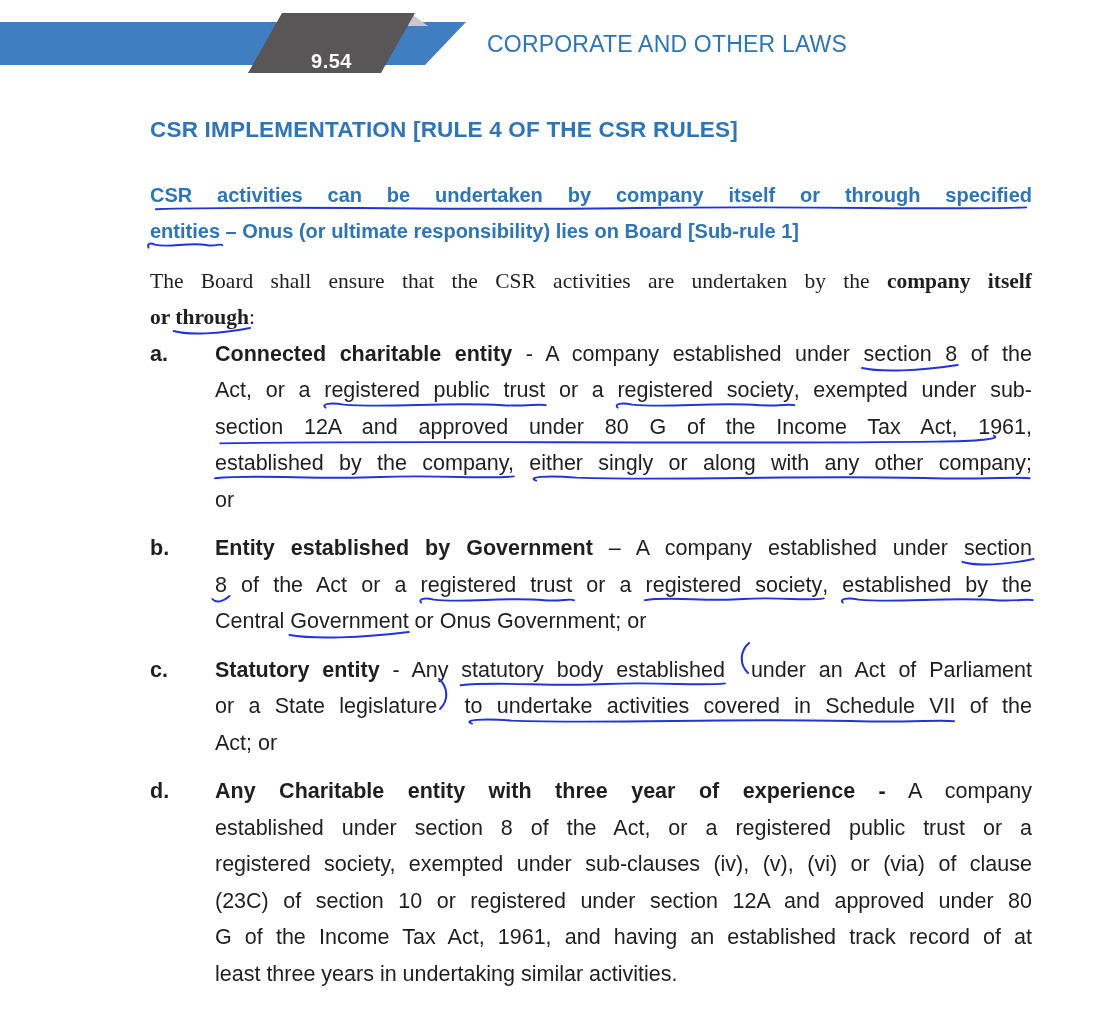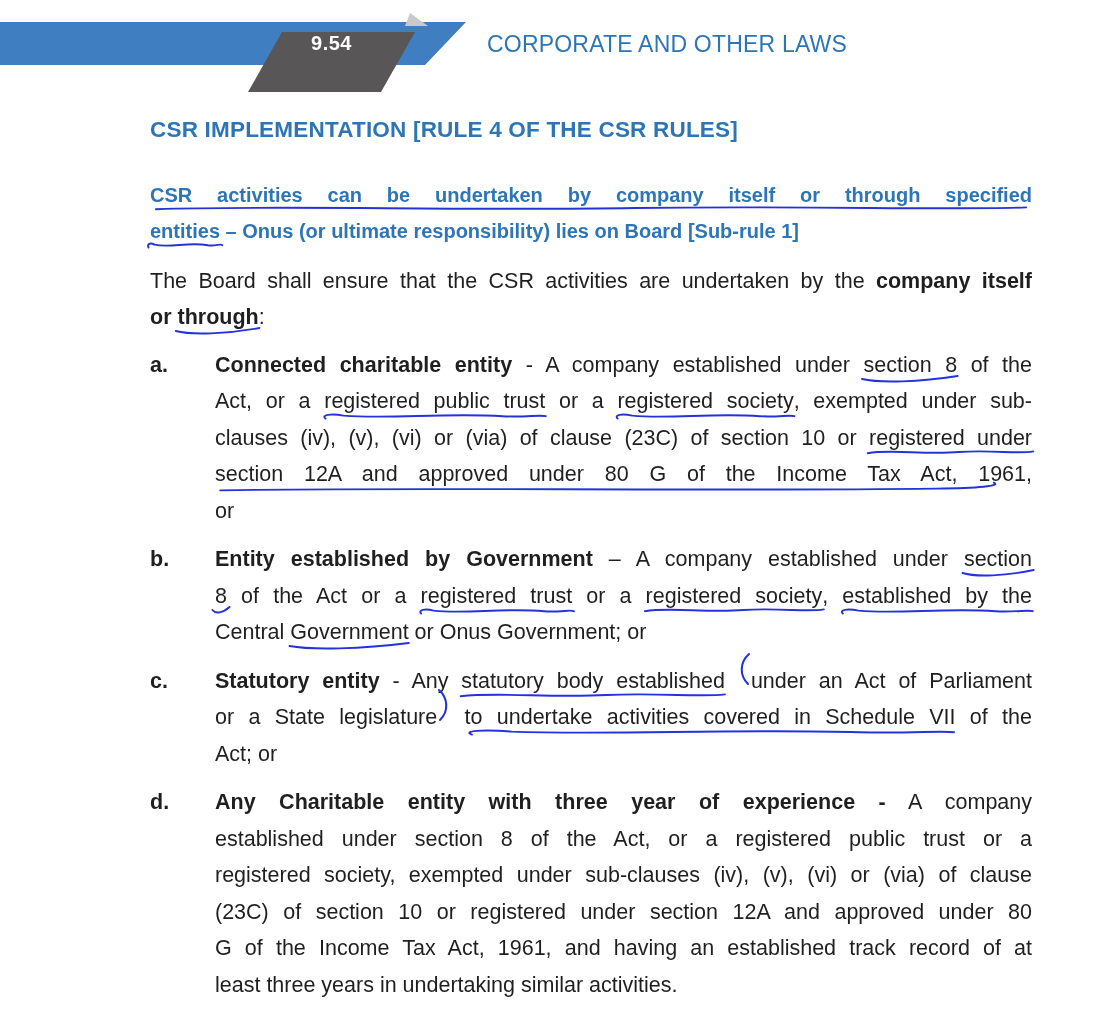--- a/index.html
+++ b/index.html
@@ -29,39 +29,39 @@
   }
   .fold{
     position:absolute;left:405px;top:13px;width:23px;height:13px;
     background:var(--fold-gray);
     clip-path:polygon(22% 0,100% 100%,0 100%);
   }
   .badge{
     position:absolute;left:248px;top:13px;width:167px;height:60px;
     background:var(--badge-gray);
     clip-path:polygon(34px 0,167px 0,133px 60px,0 60px);
-    display:flex;align-items:flex-start;justify-content:center;margin-top:19px;
+    display:flex;align-items:flex-end;justify-content:center;
   }
   .badge span{
     color:#fff;font-size:20px;font-weight:bold;letter-spacing:.5px;
   }
   .chapter-title{
     position:absolute;left:487px;top:31px;
     font-size:23px;font-weight:normal;color:var(--accent-blue);
     letter-spacing:.2px;white-space:nowrap;
   }
   
   #doc{
     position:absolute;left:150px;top:112px;width:882px;
     font-size:21.5px;line-height:36.5px;
   }
   .block{position:relative;}
   .block.heading{margin-bottom:28px;font-weight:bold;color:var(--accent-blue);font-size:22.5px;letter-spacing:.2px;}
   .block.subheading{margin-bottom:13px;font-weight:bold;color:var(--accent-blue);font-size:20px;}
-  .block.paragraph{margin-bottom:11px;}
+  .block.paragraph{margin-bottom:0;font-family:Liberation Serif, serif;}
   .block.list{margin-bottom:12px;padding-left:65px;}
   .block.list .label{
     position:absolute;left:0;top:0;font-weight:bold;
   }
   .ln{height:36.5px;line-height:36.5px;white-space:nowrap;}
   .ln.just{white-space:normal;text-align:justify;text-align-last:justify;height:36.5px;overflow:visible;}
   .b{font-weight:bold;}
   
   .pen{position:relative;text-align:center;}
   .pen > svg.u{
@@ -115,25 +115,27 @@
       <div class="block list">
         <span class="label">a.</span>
         <div class="ln just"><span class="b">Connected charitable entity</span><span> - A company established under </span><span class="pen">section 8<svg class="u" viewBox="0 0 100 10" preserveAspectRatio="none">
               <path d="M2,5 C20,8.5 60,7.5 98,2.5"></path>
             </svg></span><span> of the</span></div>
         <div class="ln just"><span>Act, or a </span><span class="pen">registered public trust<svg class="u" viewBox="0 0 100 10" preserveAspectRatio="none">
               <path d="M2,8 C0,5 4,3.5 10,5.5 C30,8.5 55,3 80,6 C90,7 97,4.5 99,6"></path>
             </svg></span><span> or a </span><span class="pen">registered society<svg class="u" viewBox="0 0 100 10" preserveAspectRatio="none">
               <path d="M2,8 C0,5 4,3.5 10,5.5 C30,8.5 55,3 80,6 C90,7 97,4.5 99,6"></path>
             </svg></span><span>, exempted under sub-</span></div>
-        <div class="ln just"><span>clauses (iv), (v), (vi) or (via) of clause (23C) of section 10 or </span><span class="pen">registered under<svg class="u" viewBox="0 0 100 10" preserveAspectRatio="none">
-              <path d="M1,6 C15,2.5 35,7.5 55,5 C75,3 90,7 99,4.5"></path>
-            </svg></span></div>
         <div class="ln just"><span class="pen">section 12A and approved under 80 G of the Income Tax Act, 1961,<svg class="u" viewBox="0 0 100 10" preserveAspectRatio="none">
               <path d="M1,7 C25,4 55,8 88,5.5 C93,5 96,3.5 95,0.5"></path>
+            </svg></span></div>
+        <div class="ln just"><span class="pen">established by the company,<svg class="u" viewBox="0 0 100 10" preserveAspectRatio="none">
+              <path d="M1,6 C15,2.5 35,7.5 55,5 C75,3 90,7 99,4.5"></path>
+            </svg></span><span> </span><span class="pen">either singly or along with any other company;<svg class="u" viewBox="0 0 100 10" preserveAspectRatio="none">
+              <path d="M2,8 C0,5 4,3.5 10,5.5 C30,8.5 55,3 80,6 C90,7 97,4.5 99,6"></path>
             </svg></span></div>
         <div class="ln"><span>or</span></div>
       </div>
       <div class="block list">
         <span class="label">b.</span>
         <div class="ln just"><span class="b">Entity established by Government</span><span> – A company established under </span><span class="pen">section<svg class="u" viewBox="0 0 100 10" preserveAspectRatio="none">
               <path d="M2,5 C20,8.5 60,7.5 98,2.5"></path>
             </svg></span></div>
         <div class="ln just"><span class="pen">8<svg class="u" viewBox="0 0 100 10" preserveAspectRatio="none">
               <path d="M2,5 C20,8.5 60,7.5 98,2.5"></path>

